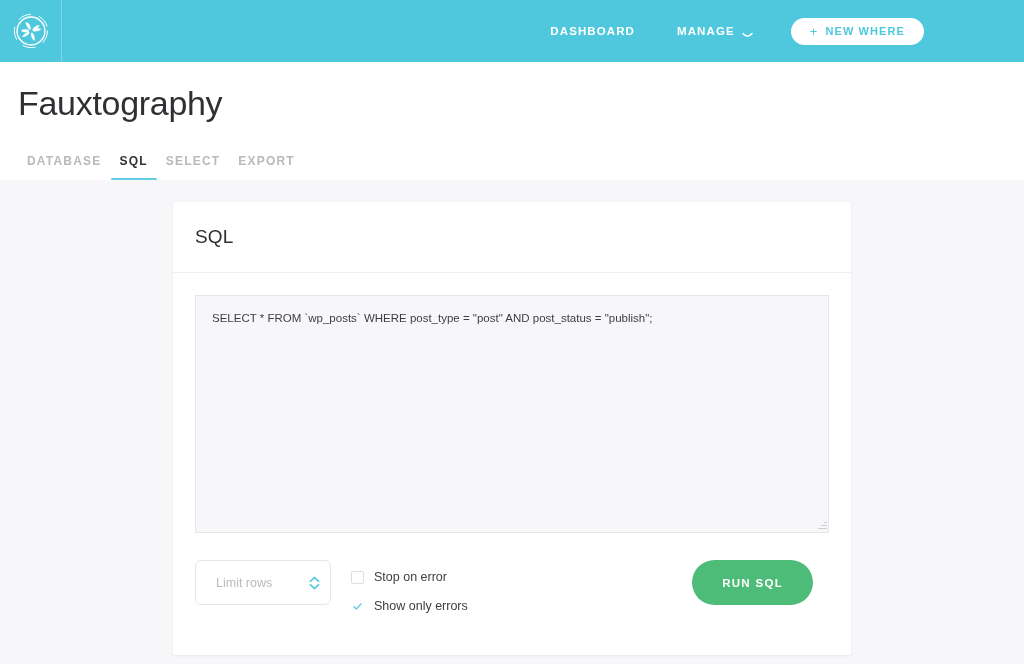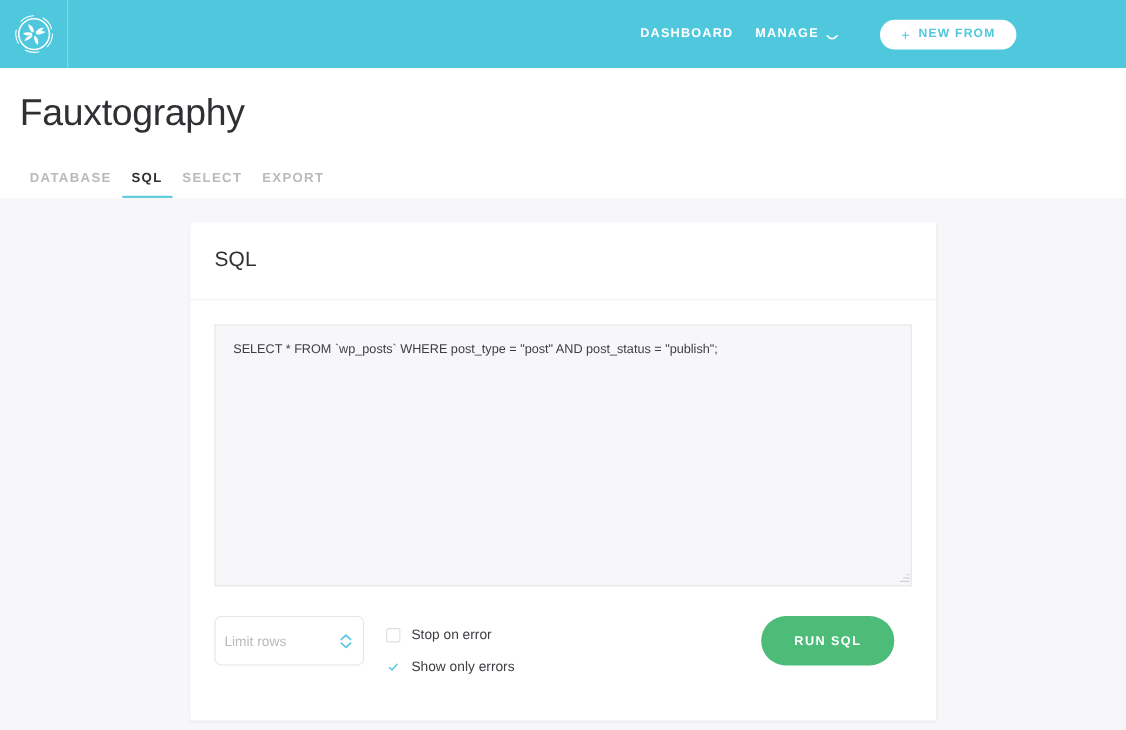--- a/index.html
+++ b/index.html
@@ -29,21 +29,21 @@
     margin-left: auto;
     display: flex; align-items: center;
     padding-right: 100px;
   }
   .nav-link {
     color: #ffffff;
     font-size: 11.5px;
     letter-spacing: 1.1px;
     font-weight: 600;
     text-decoration: none;
-    margin-left: 20px;
+    margin-left: 42px;
     white-space: nowrap;
     display: flex; align-items: center; justify-content: flex-end;
   }
   .nav-caret {
     display: inline-block;
     margin-left: 7px;
     width: 11px; height: 7px;
     position: relative; top: 1px;
   }
   .btn-newsite {
@@ -177,21 +177,21 @@
     padding: 27px 0 0 0;
     position: relative;
     height: 90px;
   }
   .limit-input {
     width: 136px; height: 45px;
     border: 1px solid #e6e5e9;
     border-radius: 6px;
     background: #ffffff;
     display: flex; align-items: center;
-    padding: 0 10px 0 8px;
+    padding: 0 10px 0 20px;
     position: relative;
   }
   .limit-input span.ph {
     font-size: 12.5px;
     color: #b9babd;
     flex: 1;
   }
   .spinner {
     width: 12px; height: 22px;
     display: flex; flex-direction: column;
@@ -275,21 +275,21 @@
       <span>MANAGE</span>
       <span class="nav-caret">
         <svg width="11" height="7" viewBox="0 0 11 7">
           <path d="M1 1.5 Q5.5 7 10 1.5" fill="none" stroke="#ffffff" stroke-width="1.5" stroke-linecap="round"></path>
         </svg>
       </span>
     </a>
 
     <button class="btn-newsite">
       <span class="plus">+</span>
-      <span>NEW FROM</span>
+      <span>NEW WHERE</span>
     </button>
   </div>
 </div>
 
 <div class="subheader">
   <div class="site-title">Fauxtography</div>
 
   <div class="tabs">
     <a class="tab" href="#">
       <span>DATABASE</span>

